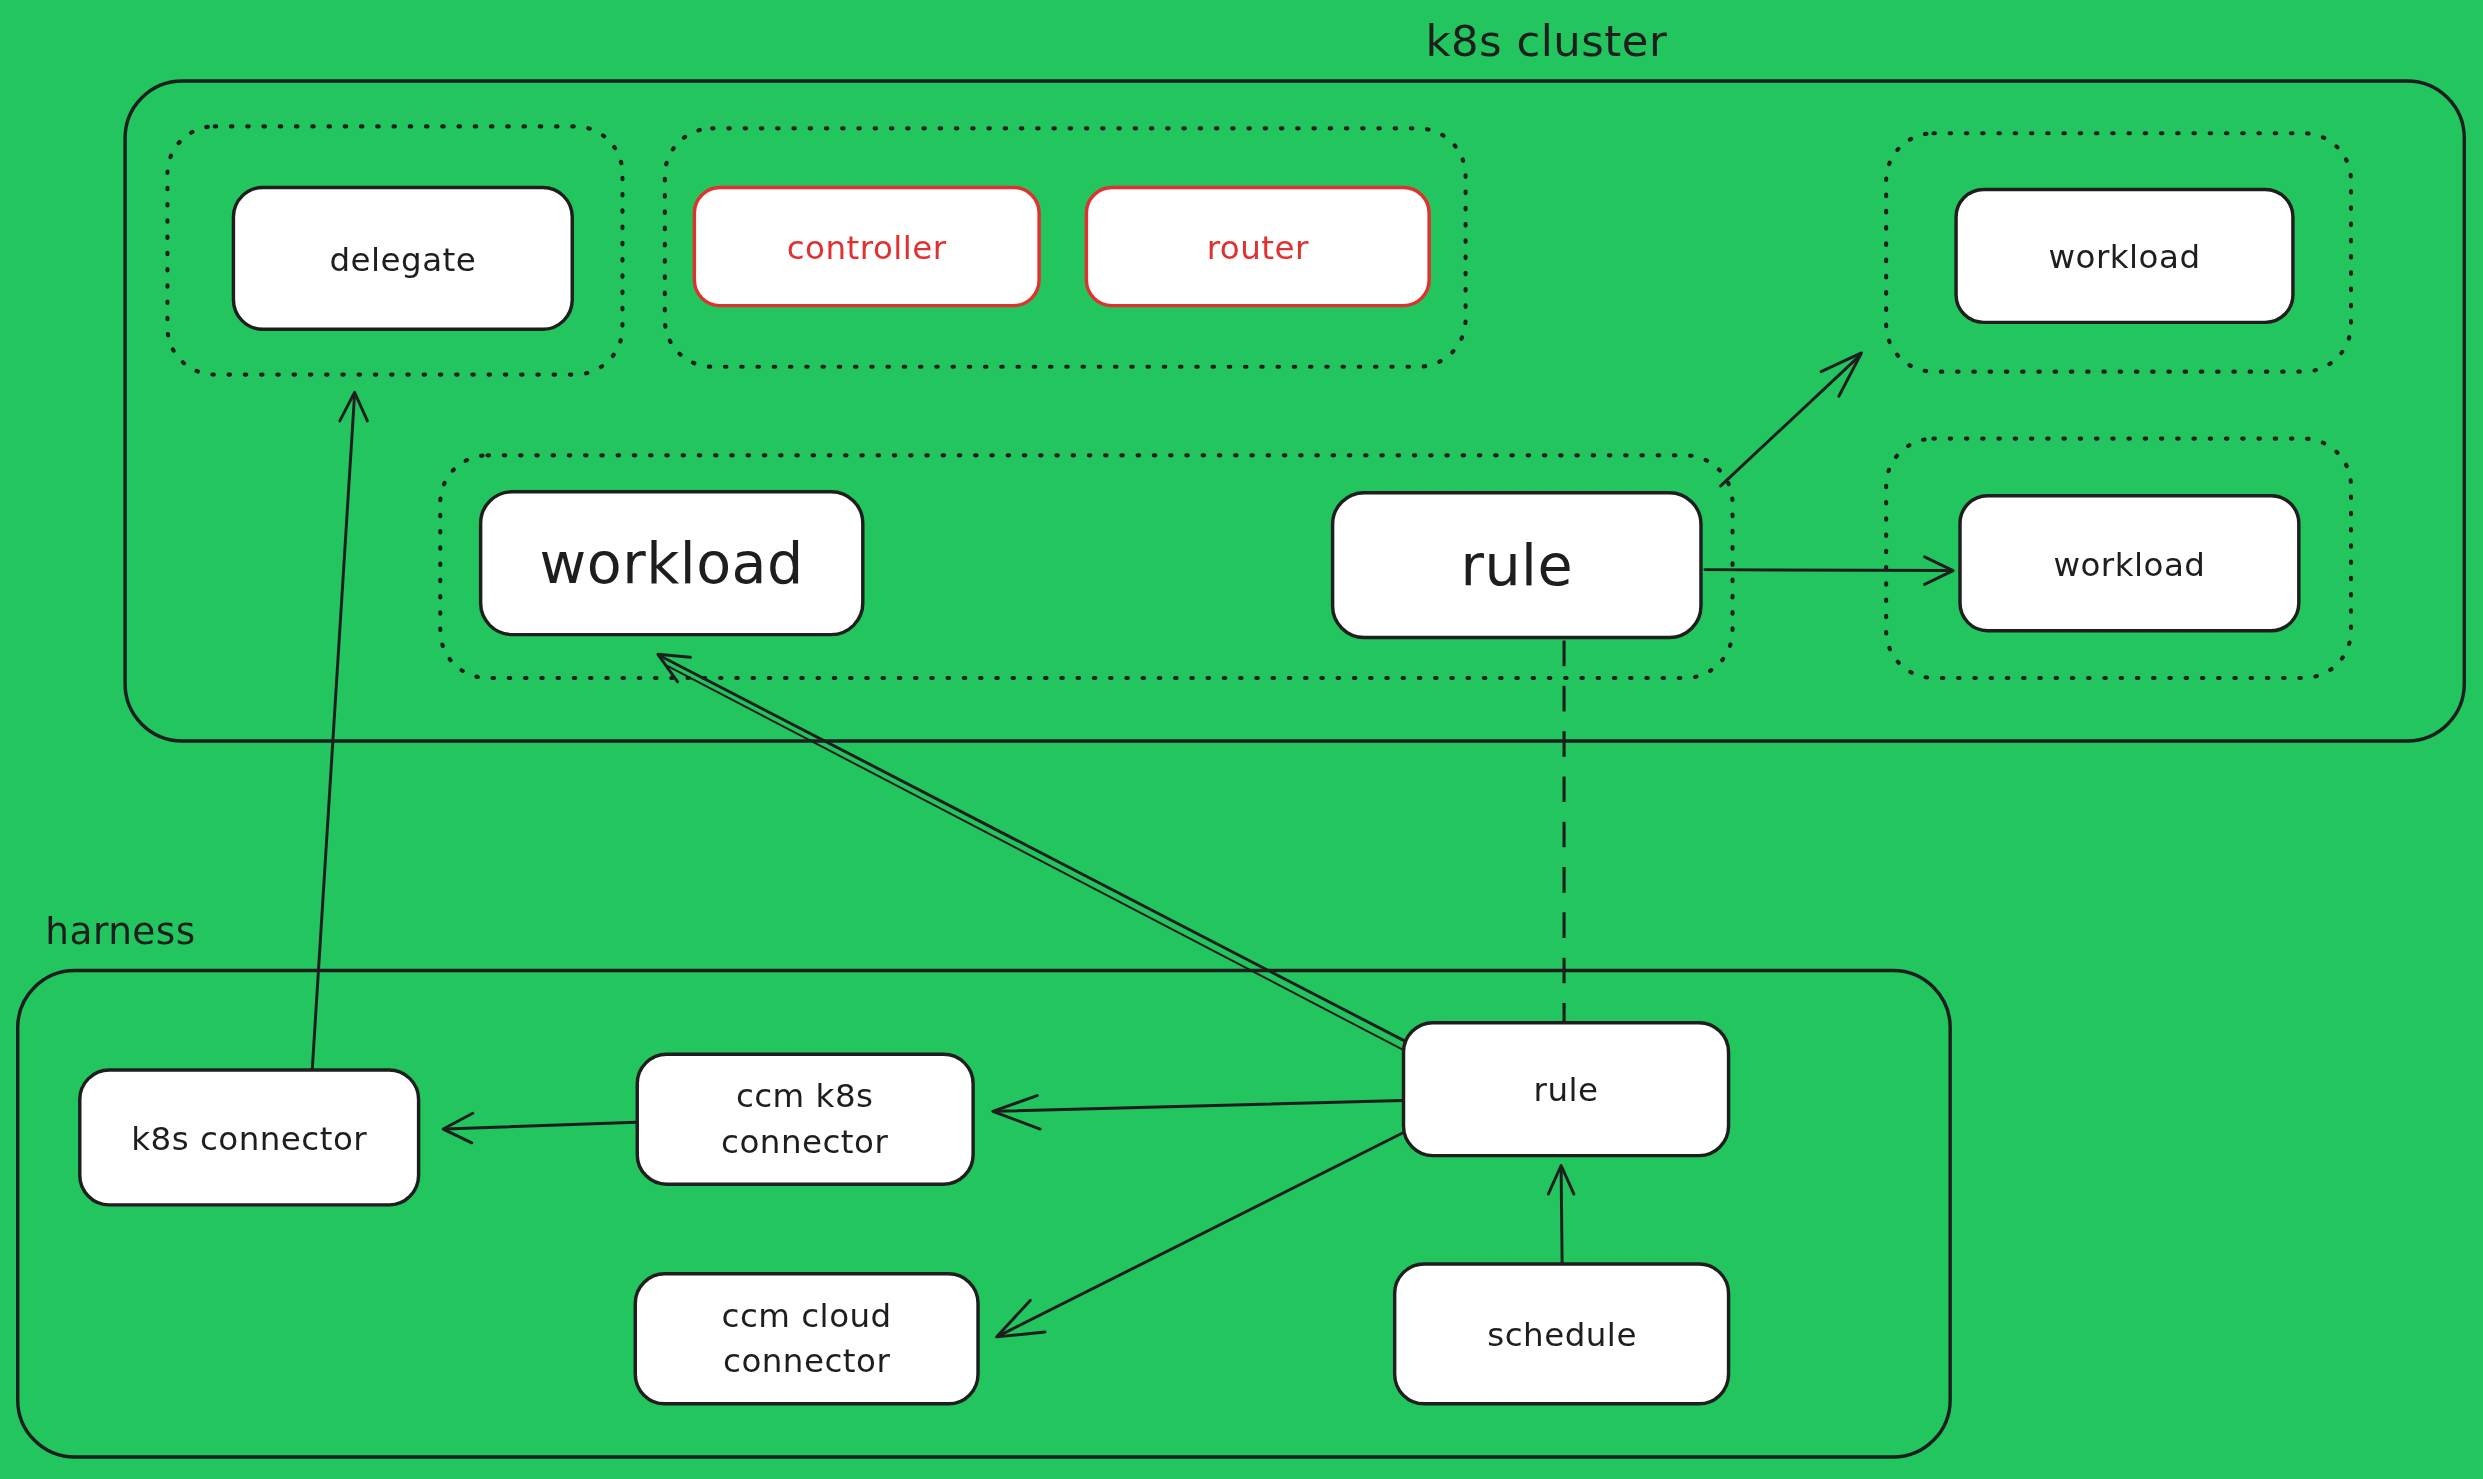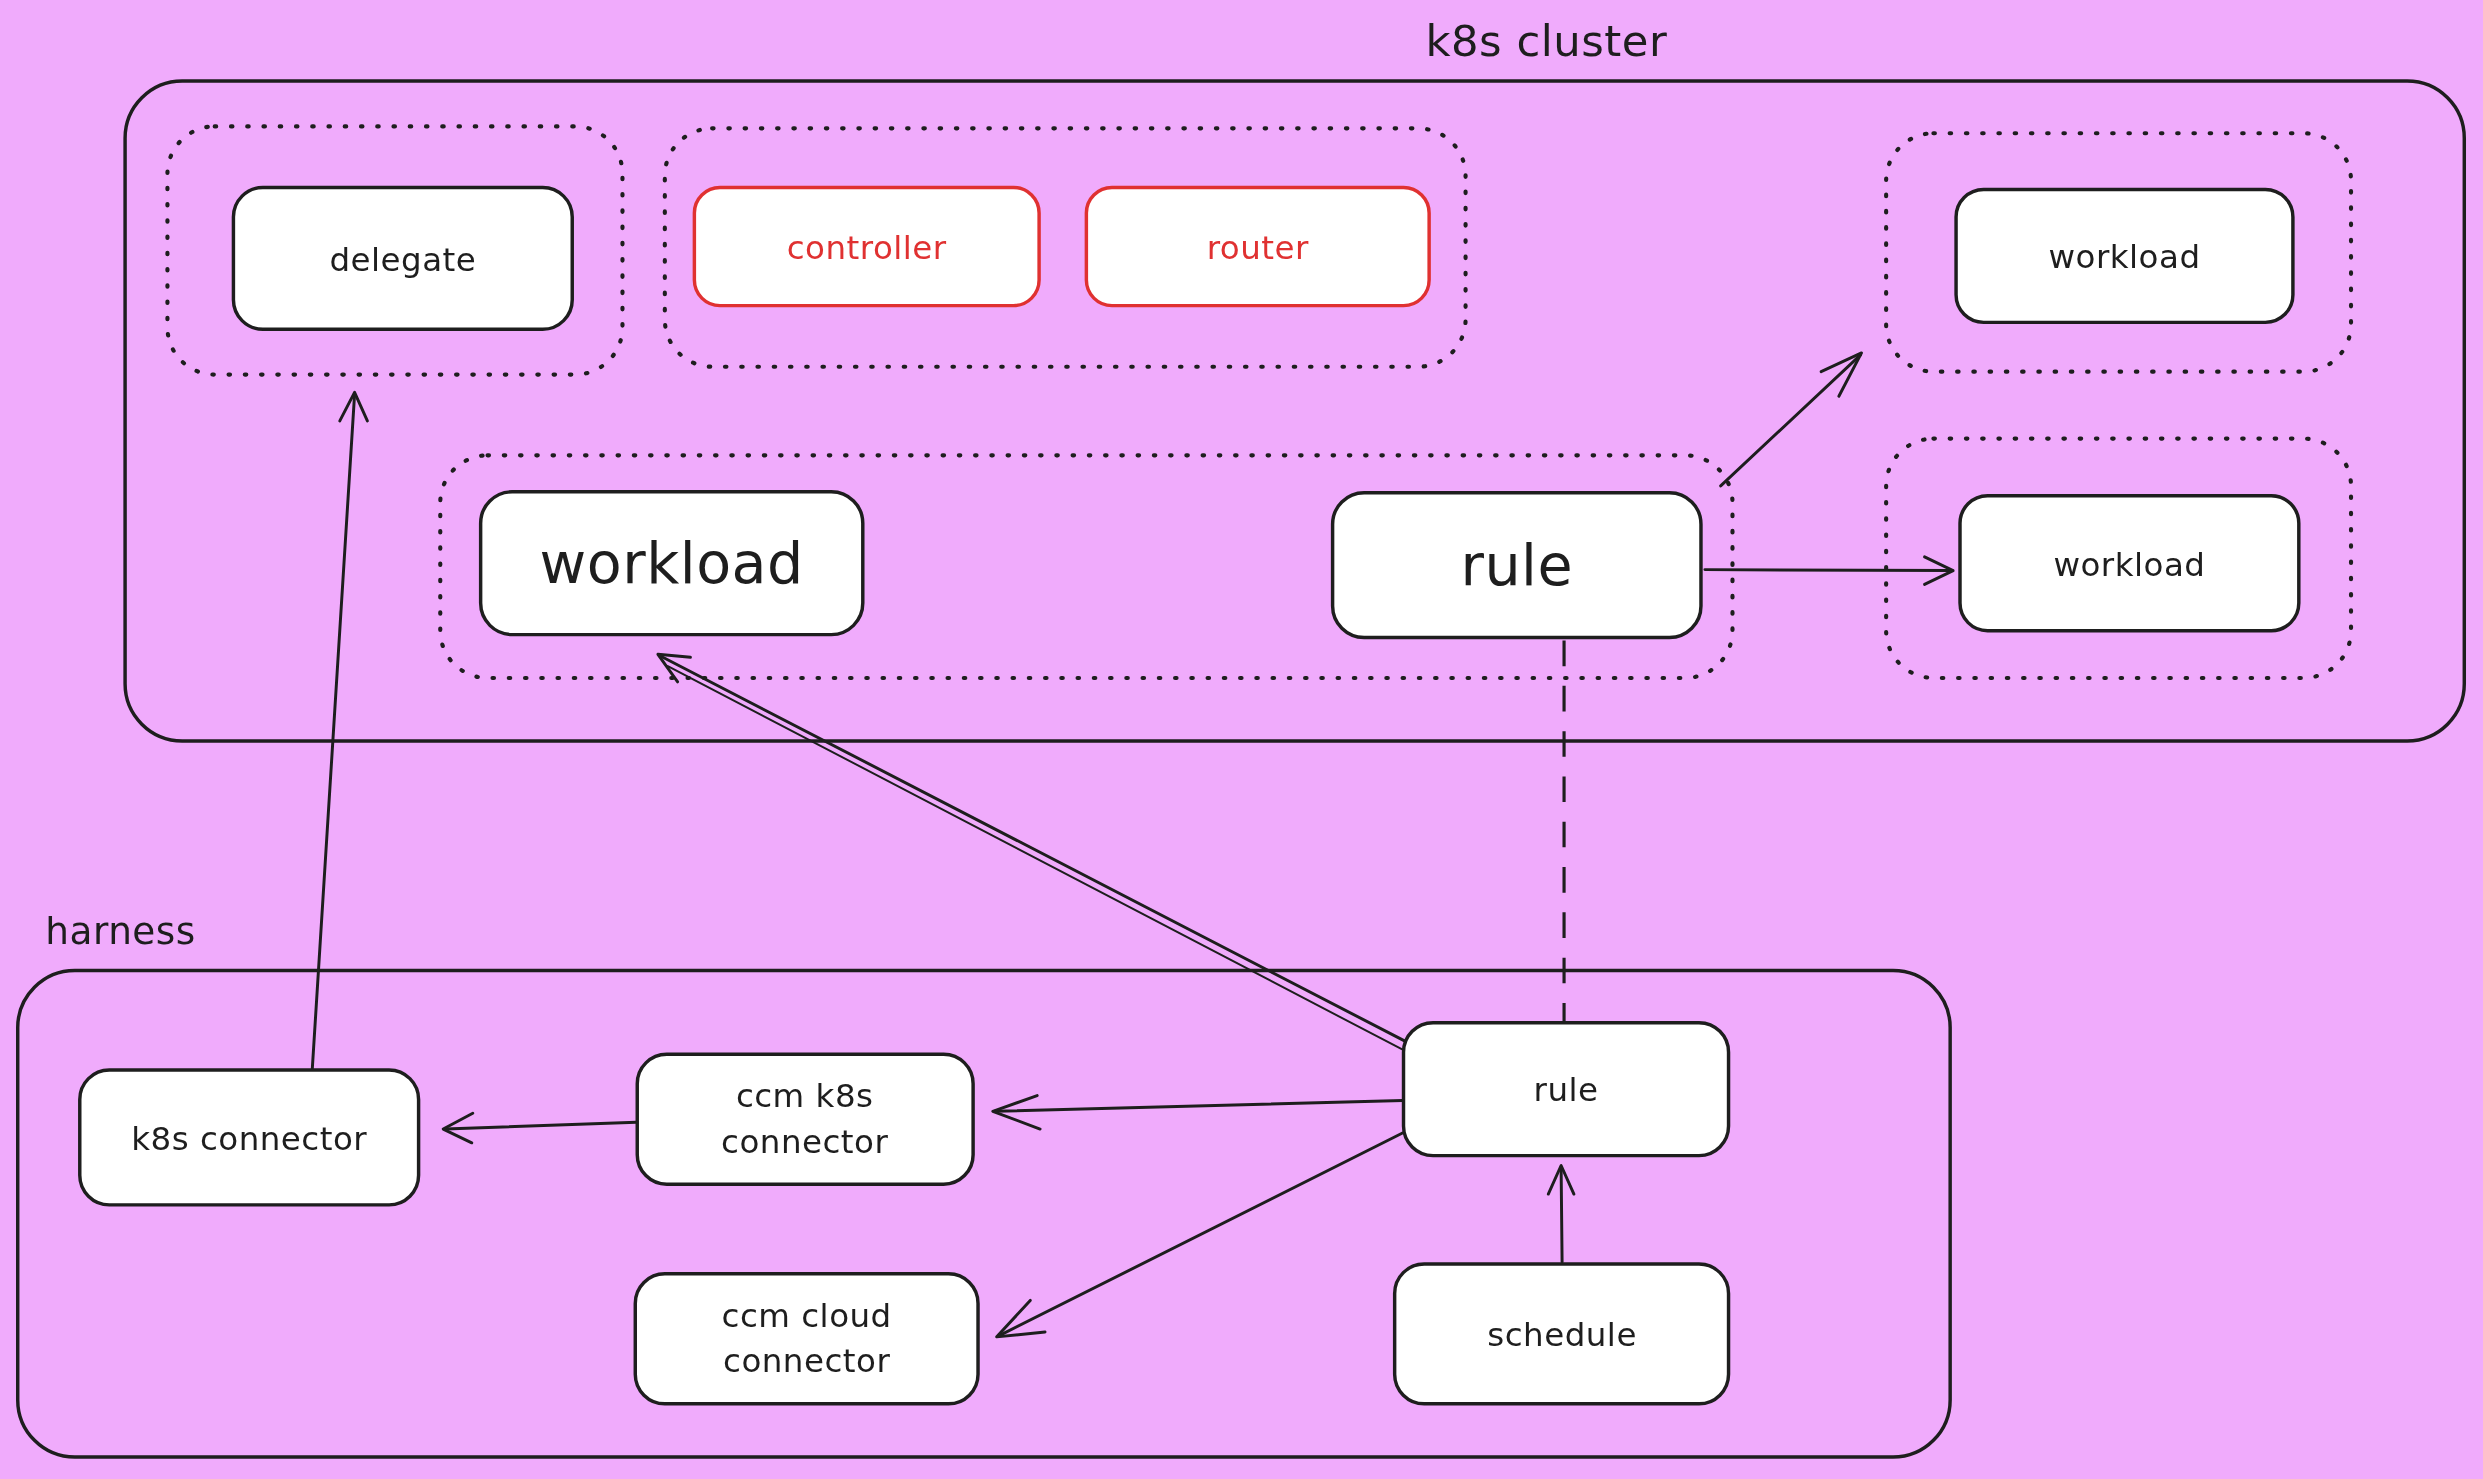--- a/index.html
+++ b/index.html
@@ -4,21 +4,21 @@
 <style>
   html, body {
     margin: 0;
     padding: 0;
     background: #ffffff;
   }
   .canvas {
     position: relative;
     width: 2483px;
     height: 1480px;
-    background: #f0abfc;
+    background: #22c55e;
     overflow: hidden;
   }
   svg { display: block; }
   .stroke {
     fill: none;
     stroke: #1e1e1e;
     stroke-width: 3.5;
     stroke-linecap: round;
     stroke-linejoin: round;
   }

